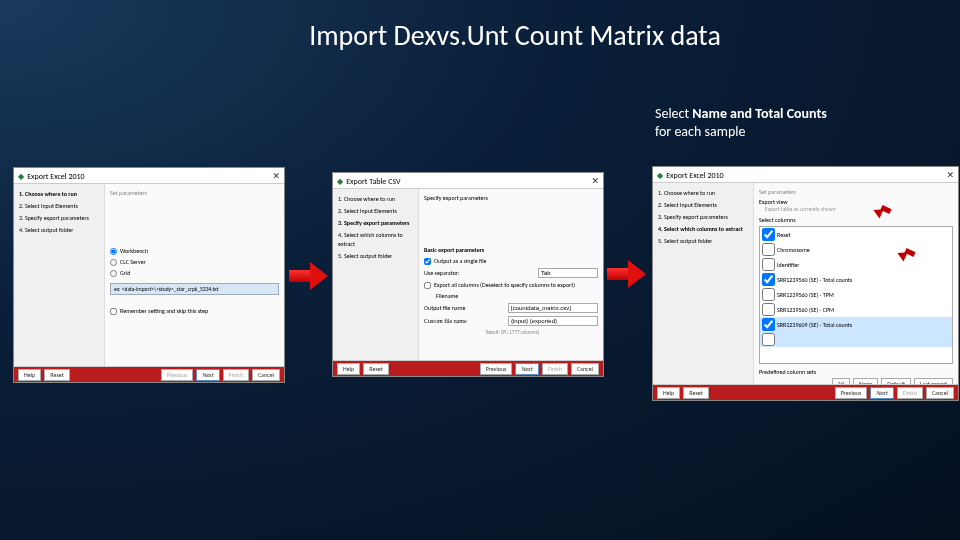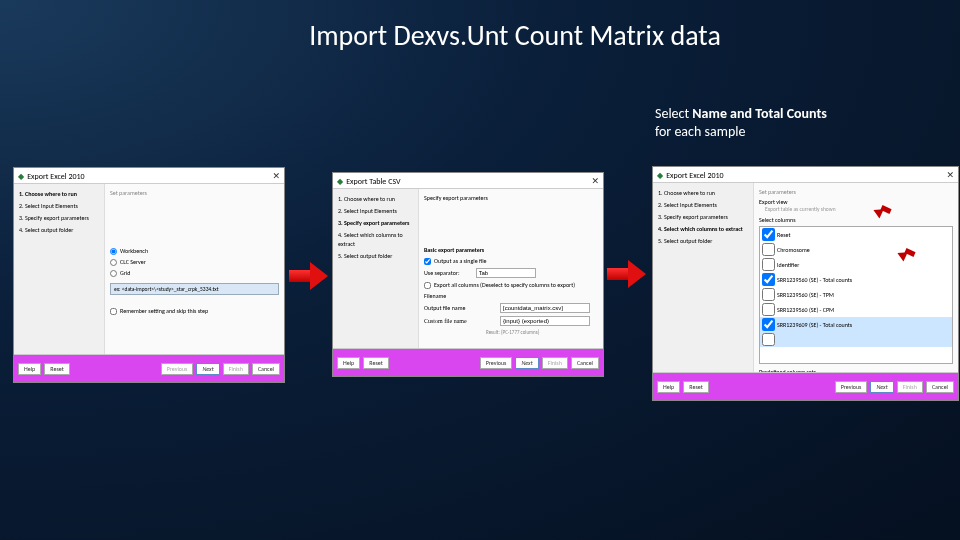--- a/index.html
+++ b/index.html
@@ -62,22 +62,22 @@
     padding: 5px;
     font-size: 6px;
     position: relative;
   }
   .pane-title { font-size: 6px; margin-bottom: 4px; }
   .btnbar {
     position: absolute;
     bottom: 0;
     left: 0;
     right: 0;
-    height: 28px;
-    background: #d946ef;
+    height: 16px;
+    background: #b91c1c;
     border-top: 1px solid #ccc;
     display: flex;
     align-items: center;
     padding: 0 4px;
     gap: 3px;
     font-size: 6px;
   }
   .btnbar .spacer { flex: 1; }
   .btn {
     background: #fdfdfd;
@@ -89,21 +89,21 @@
   .btn.primary { border-color: #5a8cc5; font-style: italic; }
   .btn.dim { color: #aaa; }
   .radio, .check {
     display: flex;
     align-items: center;
     gap: 3px;
     font-size: 6px;
     margin-bottom: 3px;
   }
   .radio input, .check input { width: 7px; height: 7px; }
-  .field { display: flex; align-items: center; gap: 16px; margin-bottom: 3px; font-size: 6px; }
+  .field { display: flex; align-items: center; gap: 16px; margin-bottom: 3px; font-size: 6px; justify-content: space-between; }
   .field input[type=text] {
     font-size: 6px;
     padding: 1px 2px;
     border: 1px solid #aaa;
     background: #fff;
   }
   .arrow-red {
     position: absolute;
     width: 40px;
     height: 40px;
@@ -257,21 +257,21 @@
           <span>Output as a single file</span>
         </div>
       <div class="field">
         <span>Use separator: </span>
         <input type="text" style="width: 60px;" value="Tab">
       </div>
       <div class="check">
           <input type="checkbox" style="">
           <span>Export all columns  (Deselect to specify columns to export)</span>
         </div>
-      <div style="margin:3px 0;">Filename</div>
+      <div style="margin:3px 12px;">Filename</div>
       <div class="field">
         <span style="width:60px;">Output file name</span>
         <input type="text" style="width: 90px;" value="[countdata_matrix.csv]">
       </div>
       <div class="field">
         <span style="width:60px;font-family:Liberation Serif, serif;">Custom file name</span>
         <input type="text" style="width: 90px;" value="{input} (exported)">
       </div>
       <div style="color:#888;font-size:5px;margin-left:62px;">Result: {PC-1777 columns}</div>
     </div>

